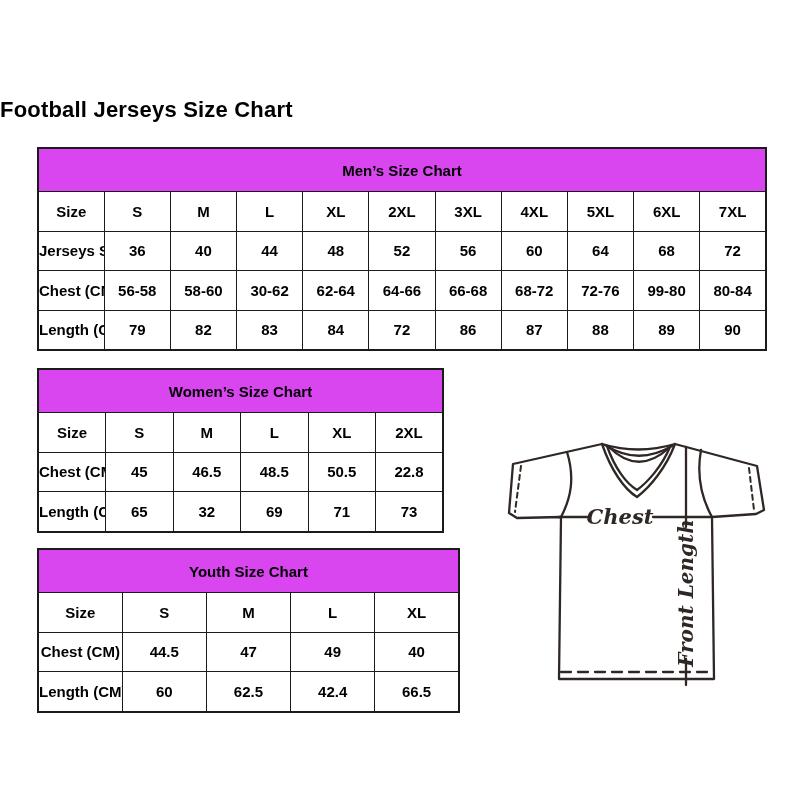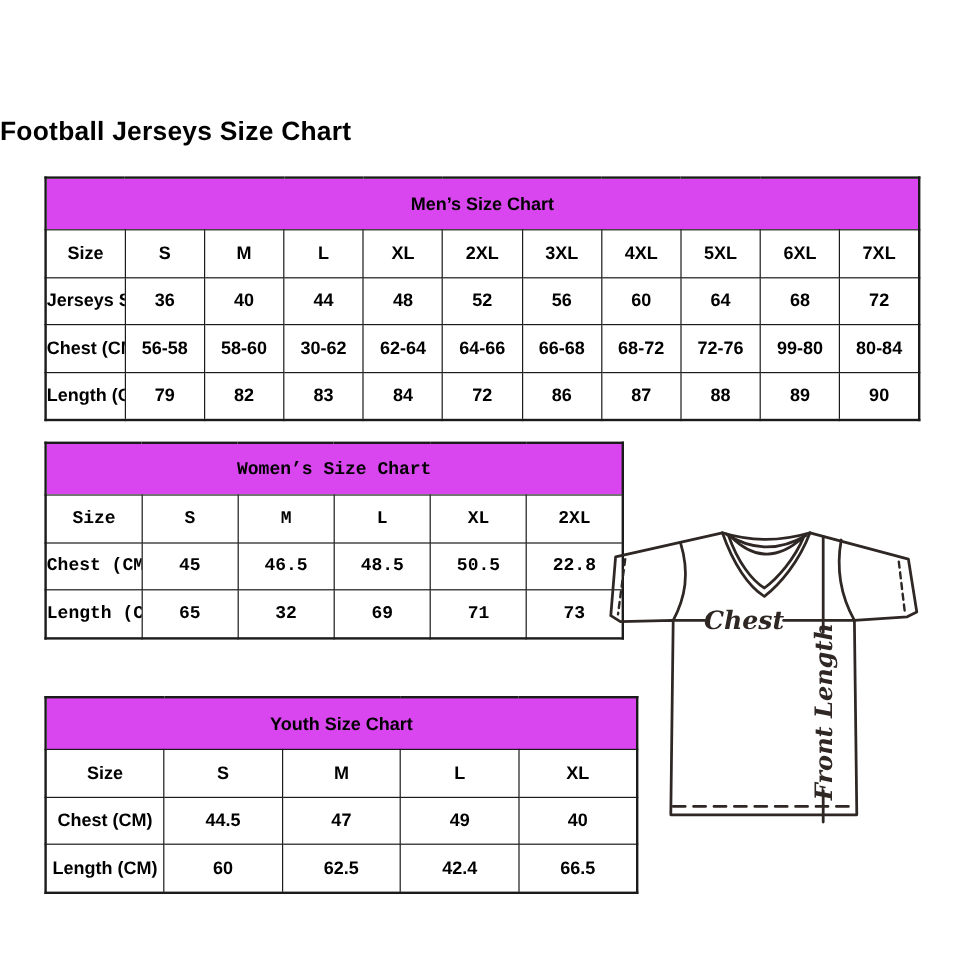--- a/index.html
+++ b/index.html
@@ -34,22 +34,22 @@
     overflow:hidden;
     white-space:nowrap;
   }
   table.size-table th{
     background:#d946ef;
     height:42px;
     font-size:15px;
   }
   table.size-table td{ height:38.5px; background:#ffffff; }
   .t-mens{ left:37px; top:147px; width:730px; }
-  .t-womens{ left:37px; top:368px; width:483px;font-family:Liberation Mono, monospace; }
-  .t-youth{ left:37px; top:548px; width:495px;margin-top:32px; }
+  .t-womens{ left:37px; top:368px; width:407px; }
+  .t-youth{ left:37px; top:548px; width:423px; }
   td.label-col{ width:111px; }
   .jersey-wrap{
     position:absolute;
     left:503px; top:423px;
     width:268px; height:268px;
   }
   .jersey-wrap svg{ display:block; width:100%; height:100%; }
   .jersey-label{
     font-family:"DejaVu Serif","Liberation Serif",serif;
     font-weight:bold;

